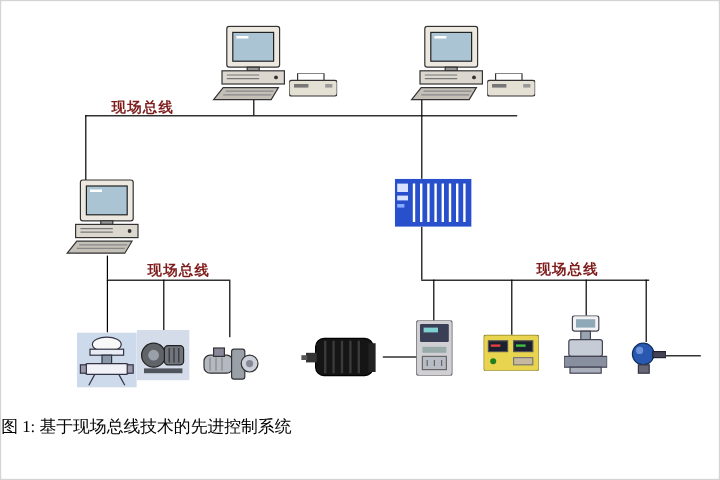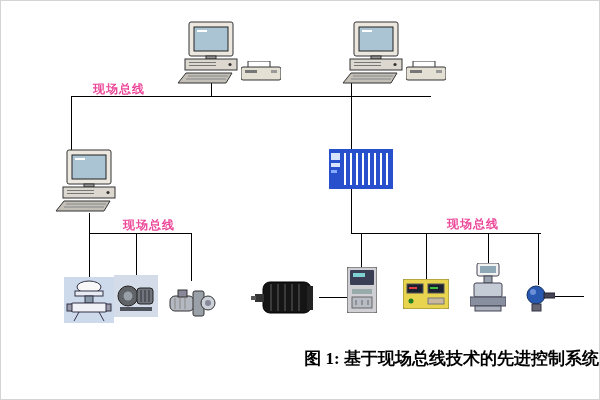--- a/index.html
+++ b/index.html
@@ -5,26 +5,26 @@
   * { margin:0; padding:0; box-sizing:border-box; }
   html,body { background:#ffffff; font-family:"DejaVu Sans","Liberation Sans",sans-serif; }
   .canvas {
     position:relative; width:600px; height:400px;
     background:#ffffff; border:1px solid #d4d4d4; overflow:hidden;
   }
   .hline { position:absolute; height:1px; background:#000; }
   .vline { position:absolute; width:1px; background:#000; }
   .dev   { position:absolute; display:block; }
   .bus-label {
-    position:absolute; font-size:12px; font-weight:bold; color:#ec4899;
+    position:absolute; font-size:12px; font-weight:bold; color:#7f1d1d;
     white-space:nowrap; line-height:14px; letter-spacing:1px;
   }
   .caption {
-    position:absolute; left:0; right:0; top:346px; text-align:right;
-    font-size:17px; color:#000; font-family:"Liberation Serif","DejaVu Serif",serif;font-weight:bold;
+    position:absolute; left:0; right:0; top:346px; text-align:left;
+    font-size:14px; color:#000; font-family:"Liberation Serif","DejaVu Serif",serif;
   }
   svg { display:block; }
 </style>
 </head>
 <body>
 
 <svg width="0" height="0" style="position:absolute" aria-hidden="true">
   <defs>
     <g id="ws">
       <rect x="13" y="1" width="44" height="34" rx="2" fill="#ece8e0" stroke="#333"></rect>

